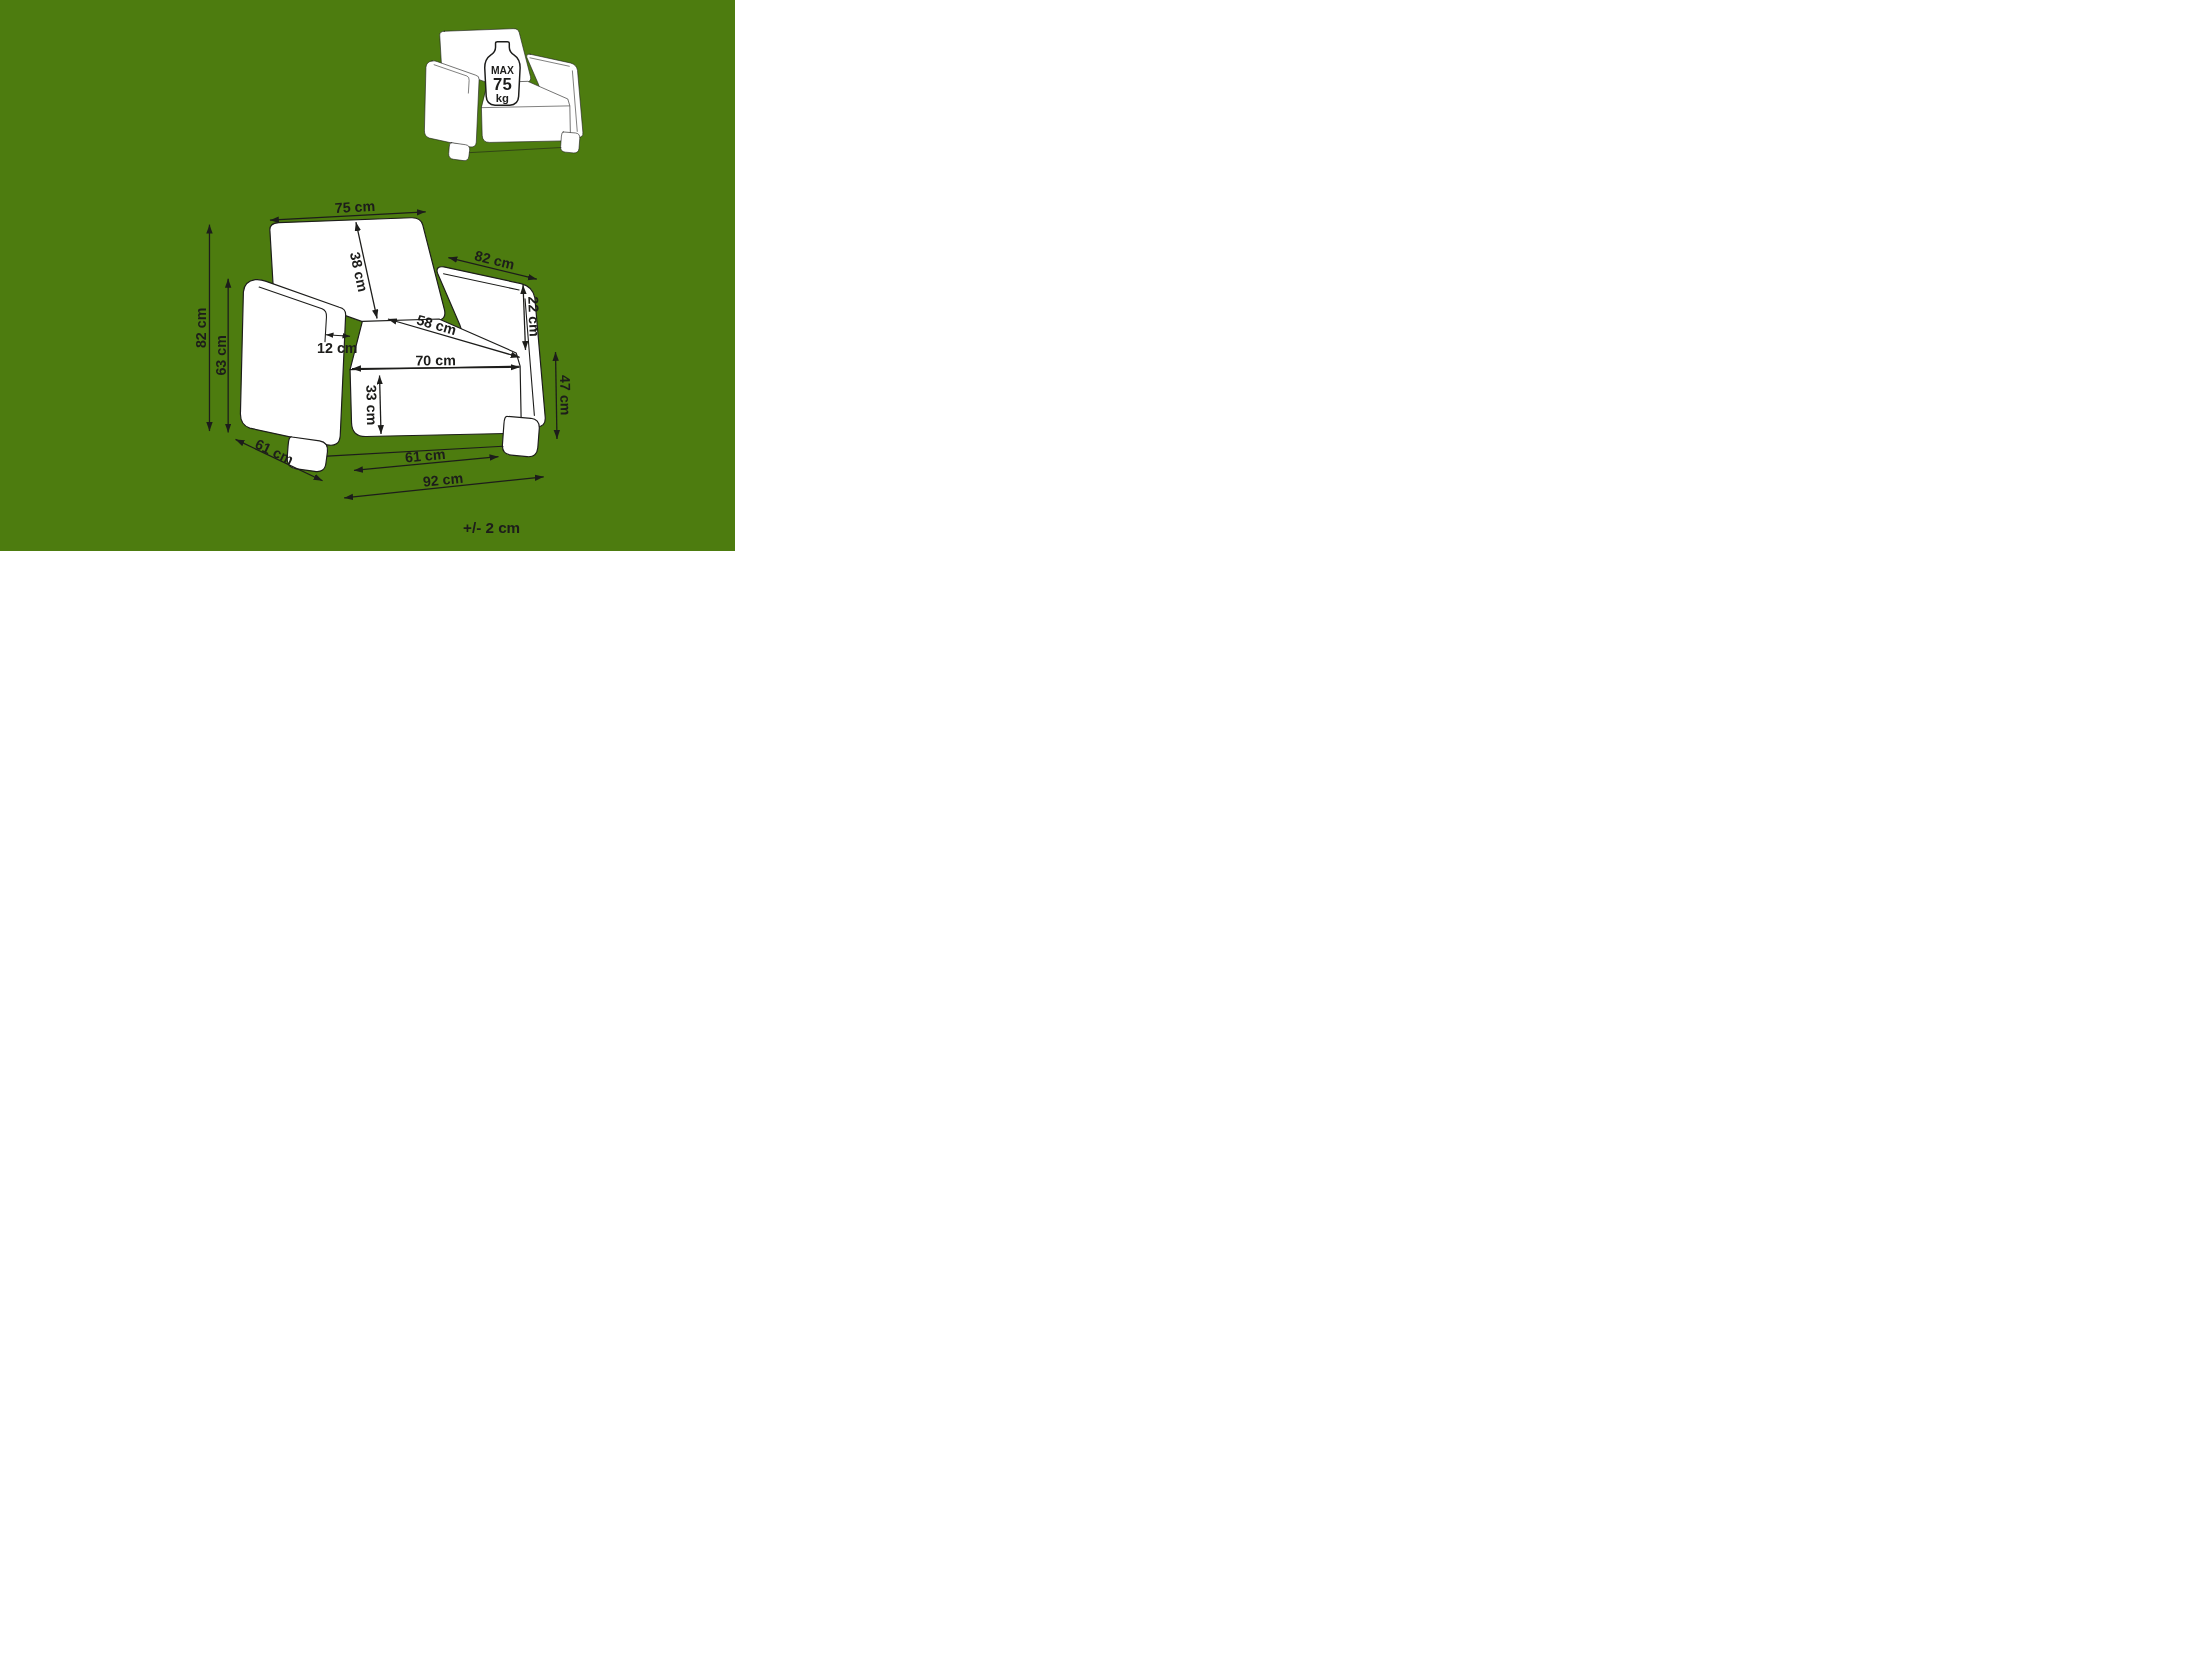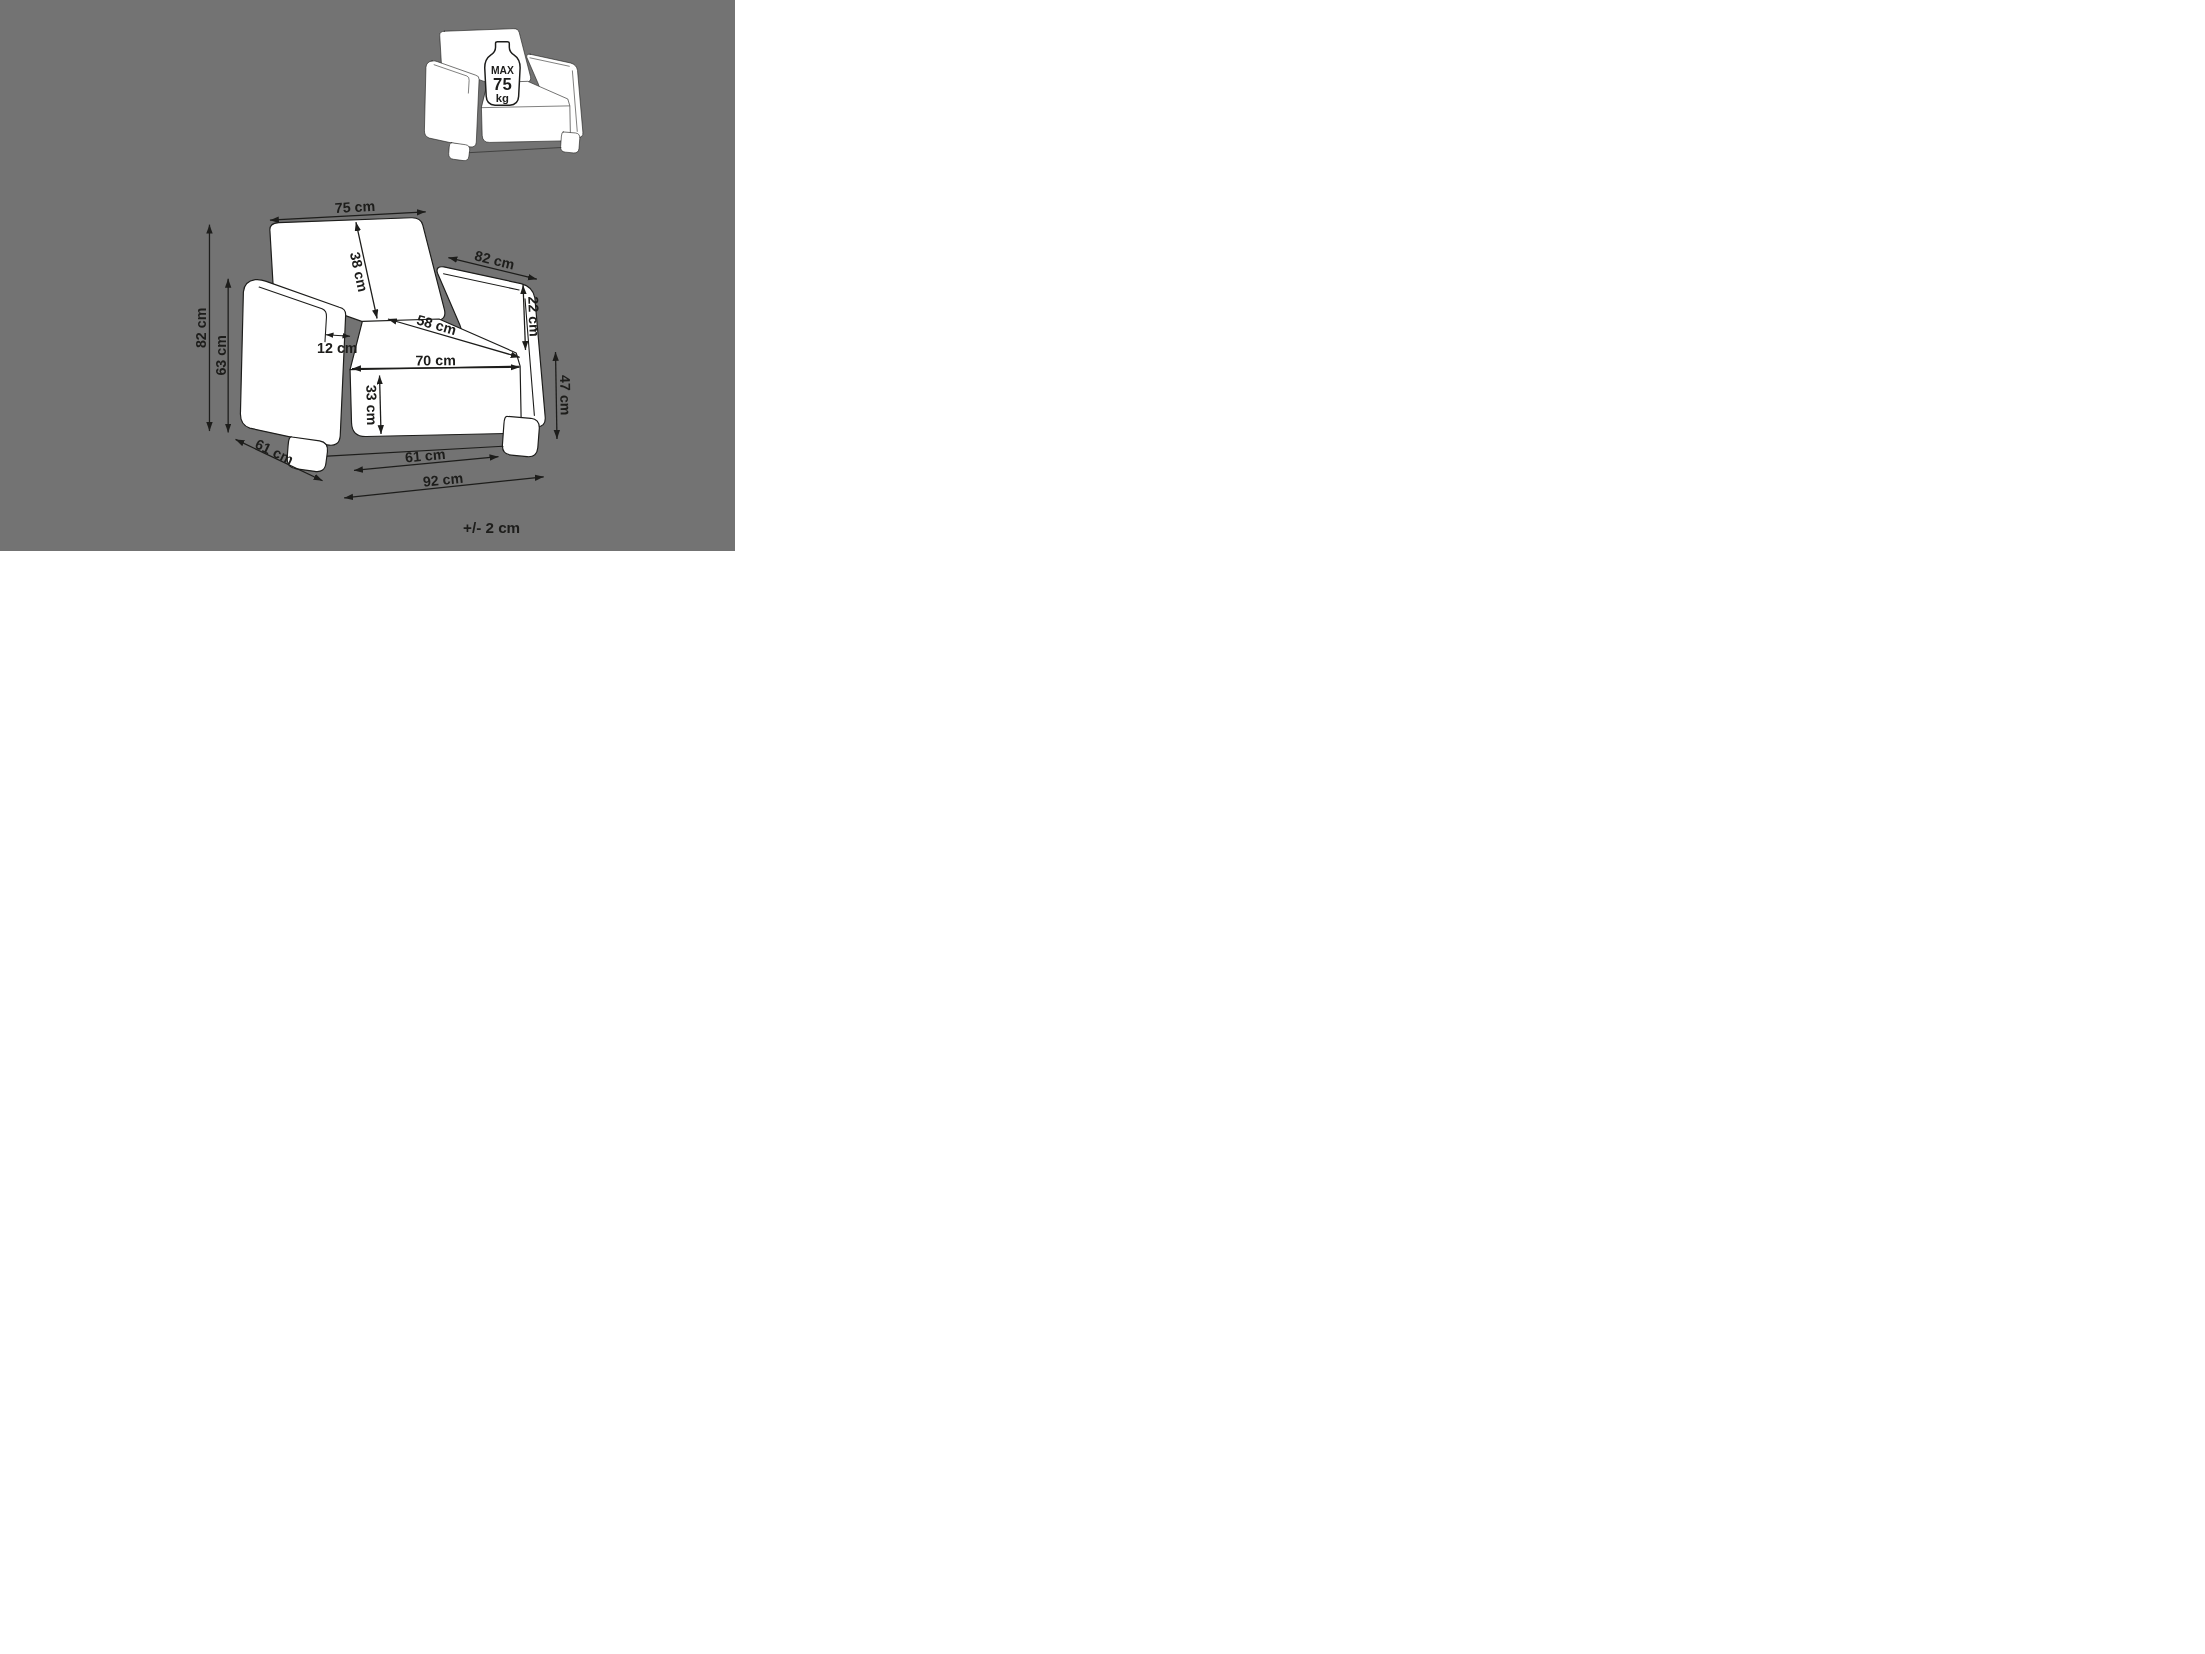--- a/index.html
+++ b/index.html
@@ -1,17 +1,17 @@
 <!DOCTYPE html>
 <html style="font-size:7.9px"><head>
 <meta charset="utf-8">
 <style>
   html,body{margin:0;padding:0;background:#ffffff;}
   .stage{
-    width:735px;height:551px;background:#737373;position:relative;
+    width:735px;height:551px;background:#4d7c0f;position:relative;
     font-family:"Liberation Sans",sans-serif;
   }
   svg{display:block;}
   .chair{fill:#ffffff;stroke:#1d1d1b;stroke-width:2.4;stroke-linejoin:round;stroke-linecap:round;}
   .chair-line{fill:none;stroke:#1d1d1b;stroke-width:2.2;stroke-linecap:round;}
   .dim{stroke:#1d1d1b;stroke-width:2.6;fill:none;}
   .dim-thin{stroke:#1d1d1b;stroke-width:2.2;fill:none;}
   .dim-label{font-family:"Liberation Sans",sans-serif;font-weight:700;font-size:29px;fill:#1d1d1b;text-anchor:middle;dominant-baseline:central;}
   .note-label{font-family:"Liberation Sans",sans-serif;font-weight:700;font-size:31px;fill:#1d1d1b;text-anchor:middle;}
   .vase-max{font-family:"Liberation Sans",sans-serif;font-weight:700;font-size:21px;fill:#1d1d1b;text-anchor:middle;}

